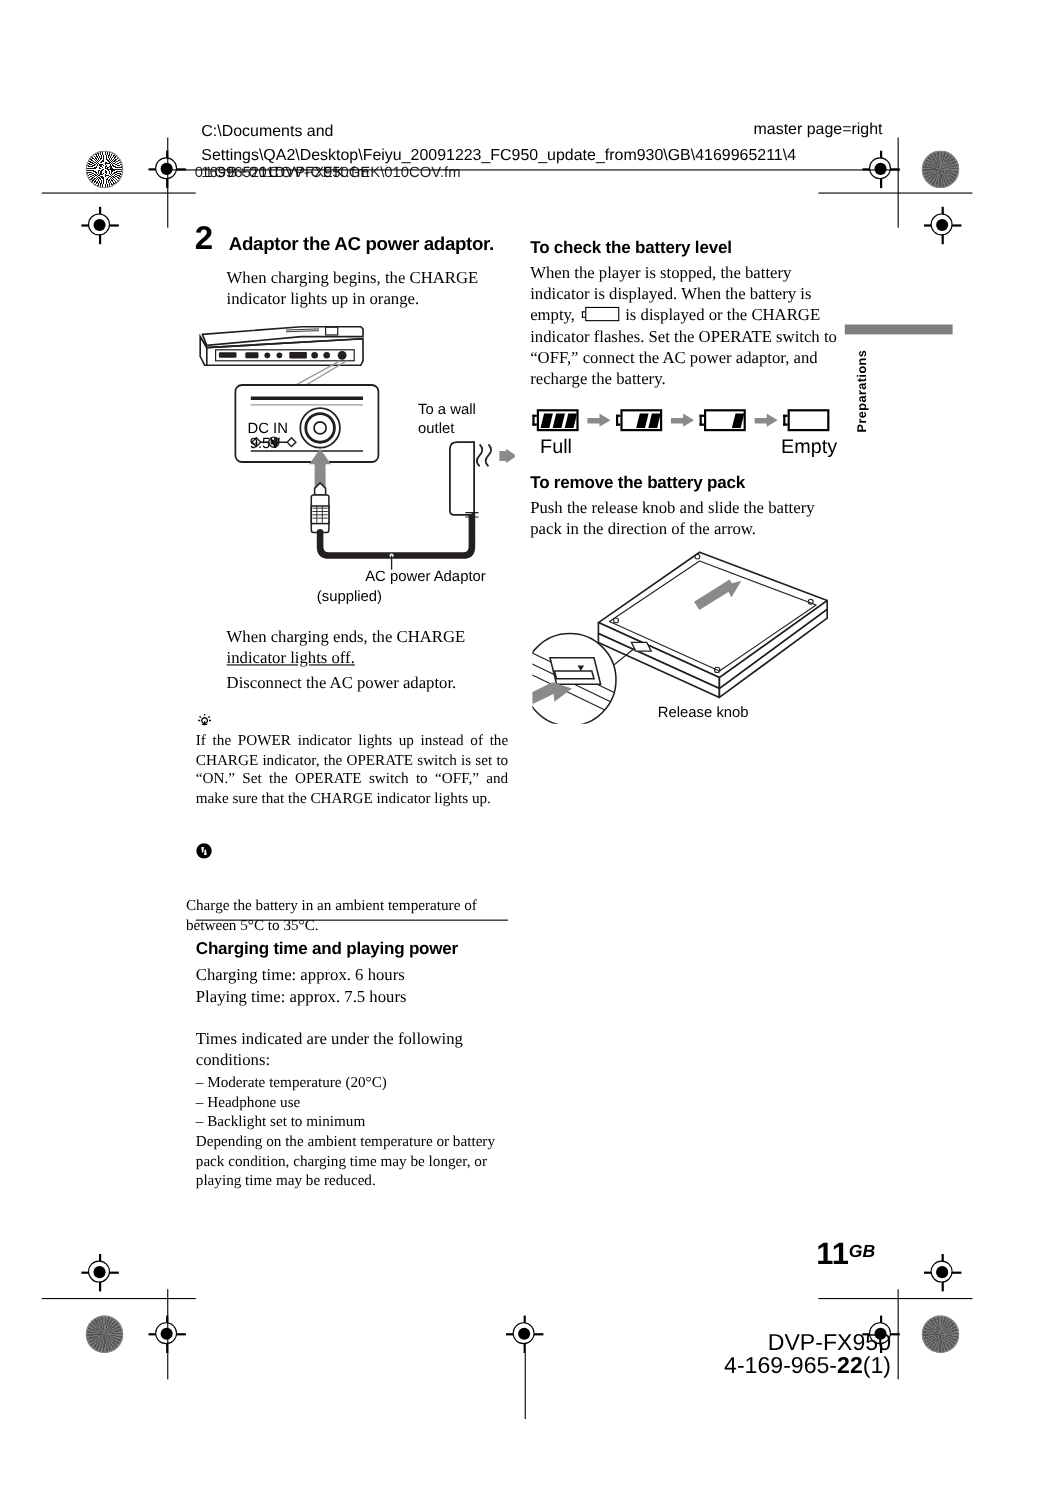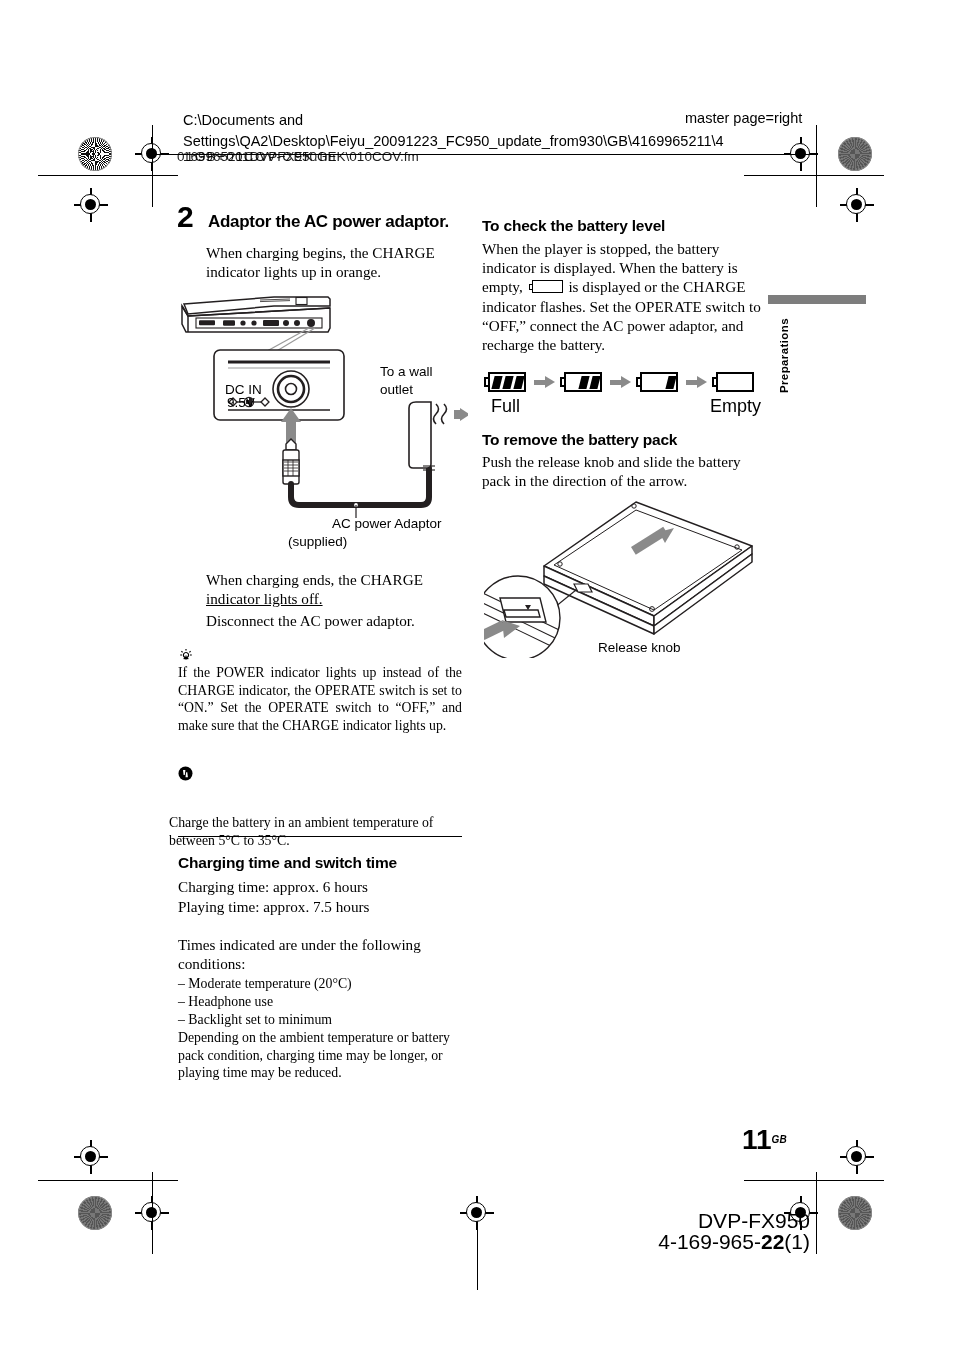--- a/index.html
+++ b/index.html
@@ -44,21 +44,21 @@
   .cap{font-family:"Liberation Sans",sans-serif;font-size:13.5px;line-height:17px;}
 
   
   .sidebar-bar{position:absolute;background:#7d7d7d;}
   .sidetab{position:absolute;font-family:"Liberation Sans",sans-serif;font-weight:bold;
       font-size:11.5px;letter-spacing:0.4px;
       writing-mode:vertical-rl;transform:rotate(180deg) ;}
 
   
   .pageno{font-family:"Liberation Sans",sans-serif;font-weight:bold;font-size:28px;}
-  .pagesup{font-family:"Liberation Sans",sans-serif;font-weight:bold;font-size:10px;
+  .pagesup{font-family:"Liberation Sans",sans-serif;font-weight:bold;font-size:16px;
       font-style:italic;vertical-align:super;margin-top:40px;}
   .footer{font-family:"Liberation Sans",sans-serif;font-size:21px;line-height:21px;
       text-align:right;}
 
   
   .batt{display:inline-block;position:relative;width:46px;height:20px;vertical-align:middle;}
   .batt .shell{position:absolute;left:4px;top:0;width:38px;height:20px;
       border:2.2px solid #000;box-sizing:border-box;background:#fff;}
   .batt .nub{position:absolute;left:0;top:5px;width:5px;height:10px;
       border:2.2px solid #000;border-right:none;box-sizing:border-box;background:#fff;}
@@ -289,21 +289,21 @@
 <div class="abs small" style="left:178px;top:664px;width:284px;text-align:justify;">If the POWER indicator lights up instead of the CHARGE indicator, the OPERATE switch is set to “ON.” Set the OPERATE switch to “OFF,” and make sure that the CHARGE indicator lights up.</div>
 
 <svg class="abs" style="left:178px;top:766px;" width="15" height="15" viewBox="0 0 15 15">
   <circle cx="7.5" cy="7.5" r="7" fill="#000"></circle>
   <path d="M5,4 h2.4 l-0.6,5 h-1.2 z M9.9,11.2 h-2.4 l0.6,-5 h1.2 z" fill="#fff"></path>
 </svg>
 <div class="abs small" style="left:169px;top:782px;width:284px;margin-top:32px;">Charge the battery in an ambient temperature of between 5°C to 35°C.</div>
 
 <div class="rule" style="left:178px;top:836px;width:284px;height:1.2px;"></div>
 
-<div class="abs h3" style="left:178px;top:854px;">Charging time and switch time</div>
+<div class="abs h3" style="left:178px;top:854px;">Charging time and playing power</div>
 <div class="abs body" style="left:178px;top:877px;">Charging time: approx. 6 hours</div>
 <div class="abs body" style="left:178px;top:897px;">Playing time: approx. 7.5 hours</div>
 
 <div class="abs body" style="left:178px;top:935px;">Times indicated are under the following</div>
 <div class="abs body" style="left:178px;top:954px;">conditions:</div>
 <div class="abs small" style="left:178px;top:975px;">– Moderate temperature (20°C)</div>
 <div class="abs small" style="left:178px;top:993px;">– Headphone use</div>
 <div class="abs small" style="left:178px;top:1011px;">– Backlight set to minimum</div>
 <div class="abs small" style="left:178px;top:1029px;width:284px;">Depending on the ambient temperature or battery pack condition, charging time may be longer, or playing time may be reduced.</div>
 

